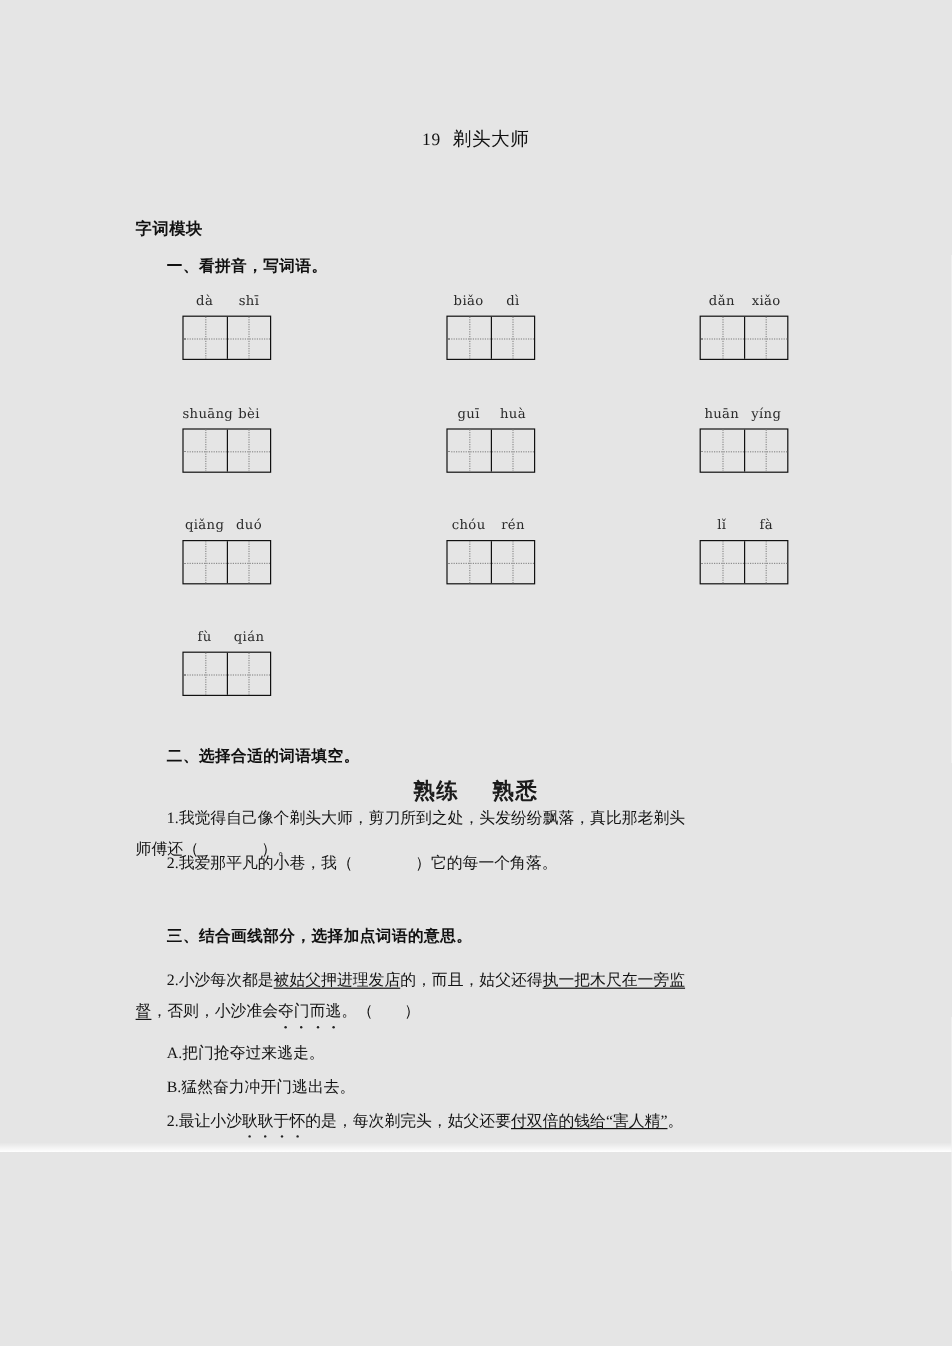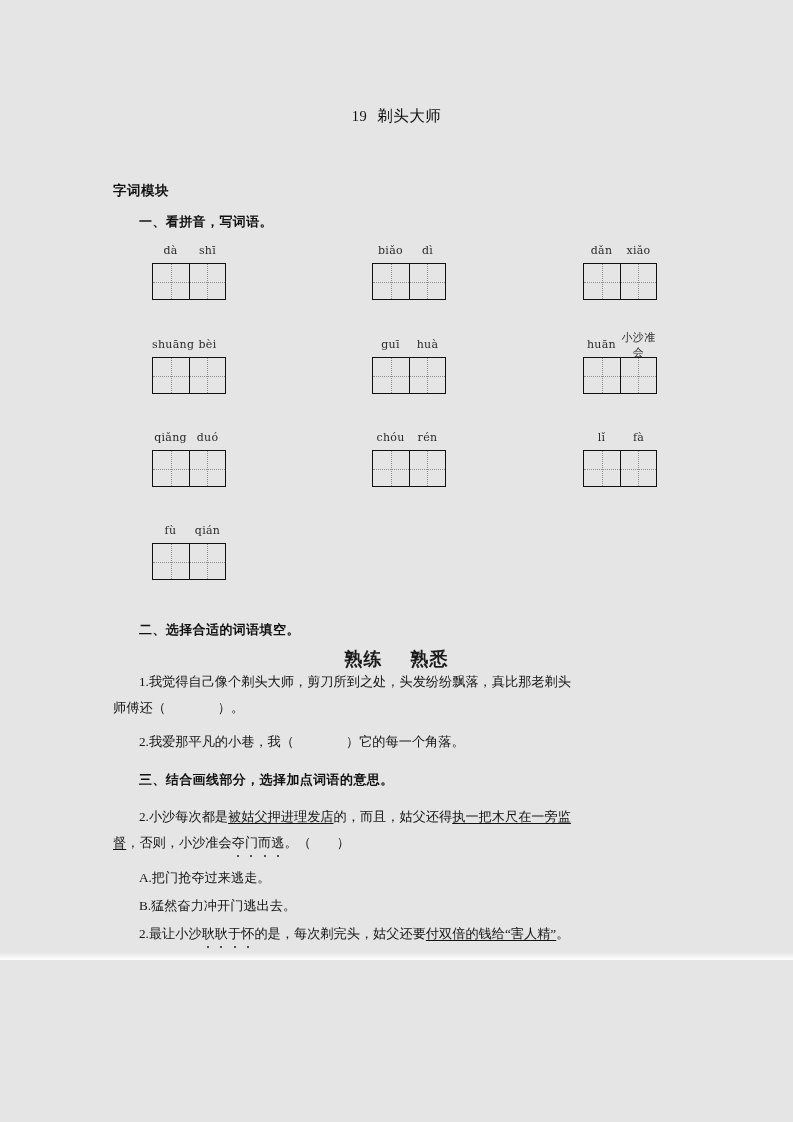--- a/index.html
+++ b/index.html
@@ -267,21 +267,21 @@
       </div>
       <div class="pg-boxes">
         <div class="pg-cell"></div>
         <div class="pg-cell"></div>
       </div>
     </div>
 
     <div class="pg-item" style="left:583px; top:337px;">
       <div class="pg-pinyin">
         <span>huān</span>
-          <span>小沙准会</span>
+          <span>yíng</span>
       </div>
       <div class="pg-boxes">
         <div class="pg-cell"></div>
         <div class="pg-cell"></div>
       </div>
     </div>
 
     <div class="pg-item" style="left:152px; top:430px;">
       <div class="pg-pinyin">
         <span>qiǎng</span>
@@ -331,21 +331,21 @@
   <div class="q-heading" id="h-two">二、选择合适的词语填空。</div>
 
   <div class="choices">
     <span>熟练</span><span>熟悉</span>
   </div>
 
   <div class="tline" style="left:139px; top:673px;">1.我觉得自己像个剃头大师，剪刀所到之处，头发纷纷飘落，真比那老剃头</div>
   <div class="tline" style="left:113px; top:699px;">
     <span>师傅还（</span><span class="blank-gap"></span><span>）。</span>
   </div>
-  <div class="tline" style="left:139px; top:733px;">
+  <div class="tline" style="left:139px; top:710px;">
     <span>2.我爱那平凡的小巷，我（</span><span class="blank-gap"></span><span>）它的每一个角落。</span>
   </div>
 
   <div class="q-heading" id="h-three">三、结合画线部分，选择加点词语的意思。</div>
 
   <div class="tline" style="left:139px; top:808px;">
     <span>2.小沙每次都是</span><span class="u">被姑父押进理发店</span><span>的，而且，姑父还得</span><span class="u">执一把木尺在一旁监</span>
   </div>
   <div class="tline" style="left:113px; top:834px;">
     <span class="u">督</span><span>，否则，小沙准会</span><span class="dotted-em"><span>夺门而逃</span><span class="dots">

